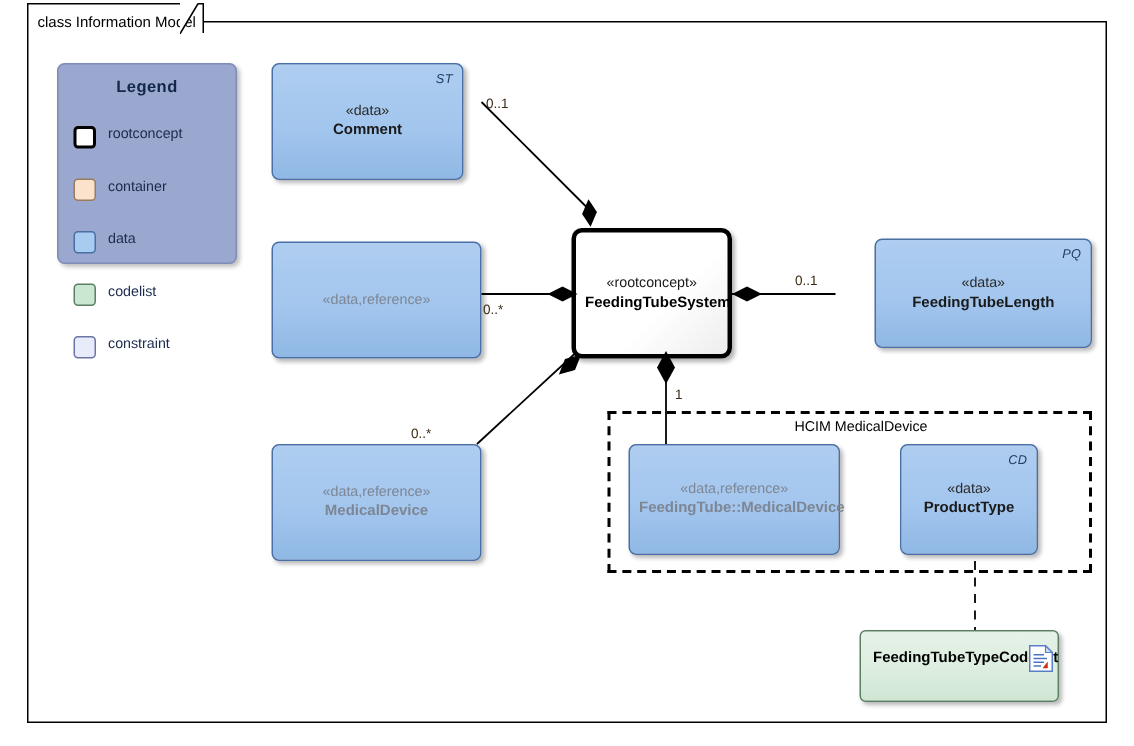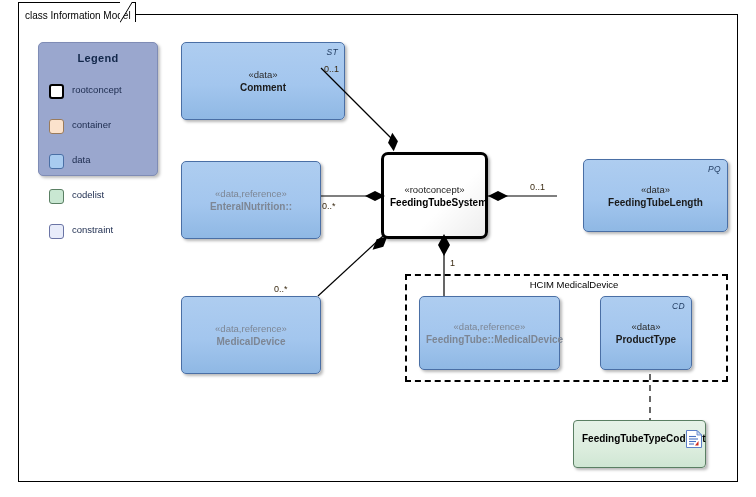--- a/index.html
+++ b/index.html
@@ -153,32 +153,31 @@
 
     <line x1="650" y1="374" x2="650" y2="420" stroke="#000" stroke-width="1.2" stroke-dasharray="6,5"></line>
   </svg>
 
   <span class="mult" style="left:324px;top:64px;">0..1</span>
   <span class="mult" style="left:322px;top:201px;">0..*</span>
   <span class="mult" style="left:530px;top:182px;">0..1</span>
   <span class="mult" style="left:274px;top:284px;">0..*</span>
   <span class="mult" style="left:450px;top:258px;">1</span>
 
-  <div class="node" style="left:181px;top:42px;width:164px;height:78px;">
+  <div class="node" style="left:181px;top:42px;width:128px;height:78px;">
     <span class="corner-tag">ST</span>
     <div class="inner">
       <div class="stereo">«data»</div>
       <div class="nname">Comment</div>
     </div>
   </div>
 
   <div class="node ref" style="left:181px;top:161px;width:140px;height:78px;">
     <div class="inner">
       <div class="stereo">«data,reference»</div>
-      <div class="nname">EnteralNutrition::</div>
     </div>
   </div>
 
   <div class="node root" style="left:381px;top:152px;width:107px;height:87px;">
     <div class="inner">
       <div class="stereo">«rootconcept»</div>
       <div class="nname">FeedingTubeSystem</div>
     </div>
   </div>
 

